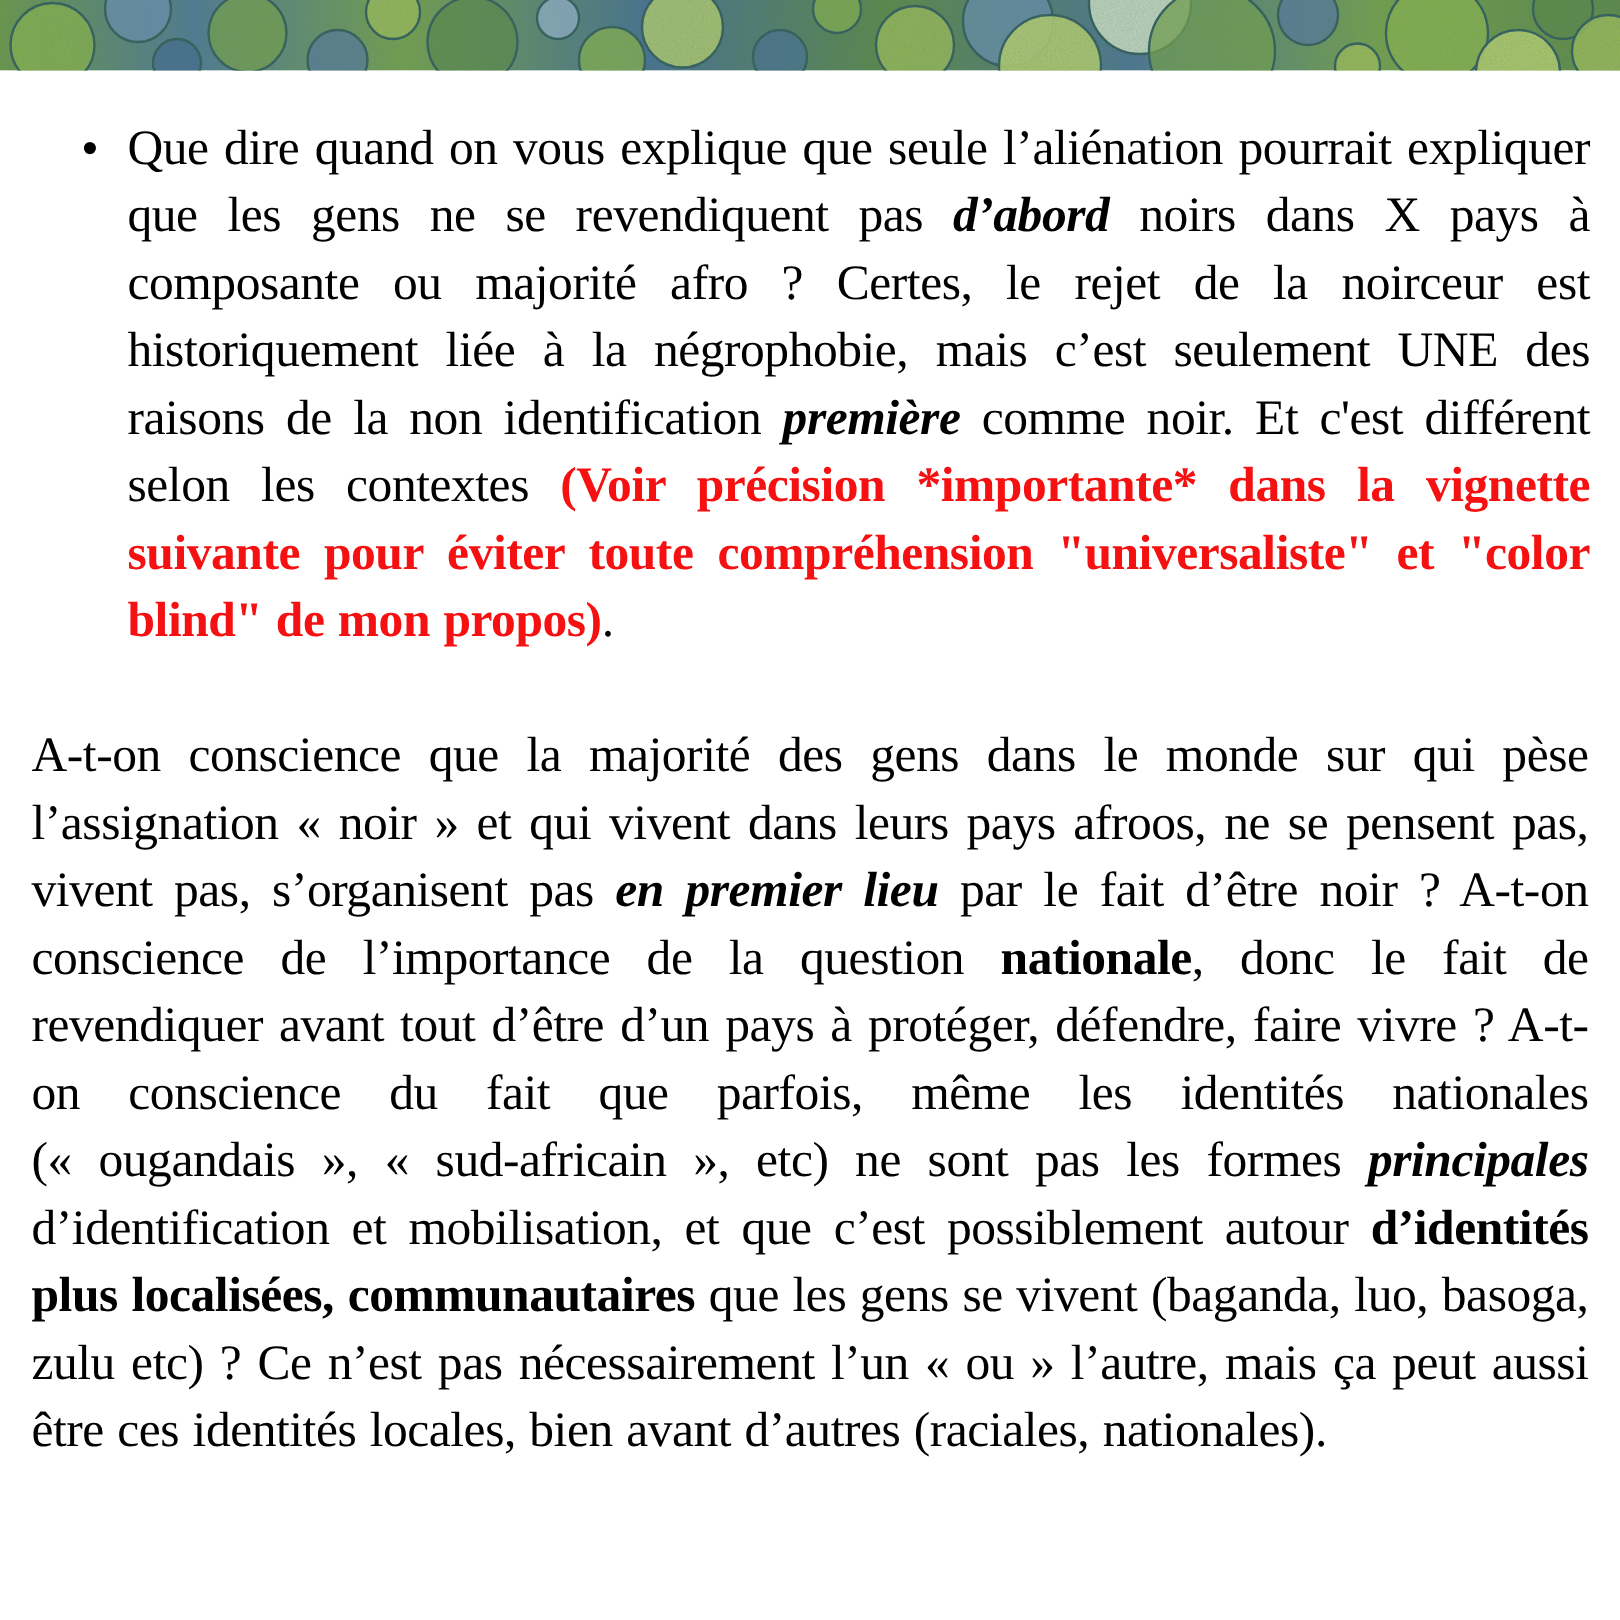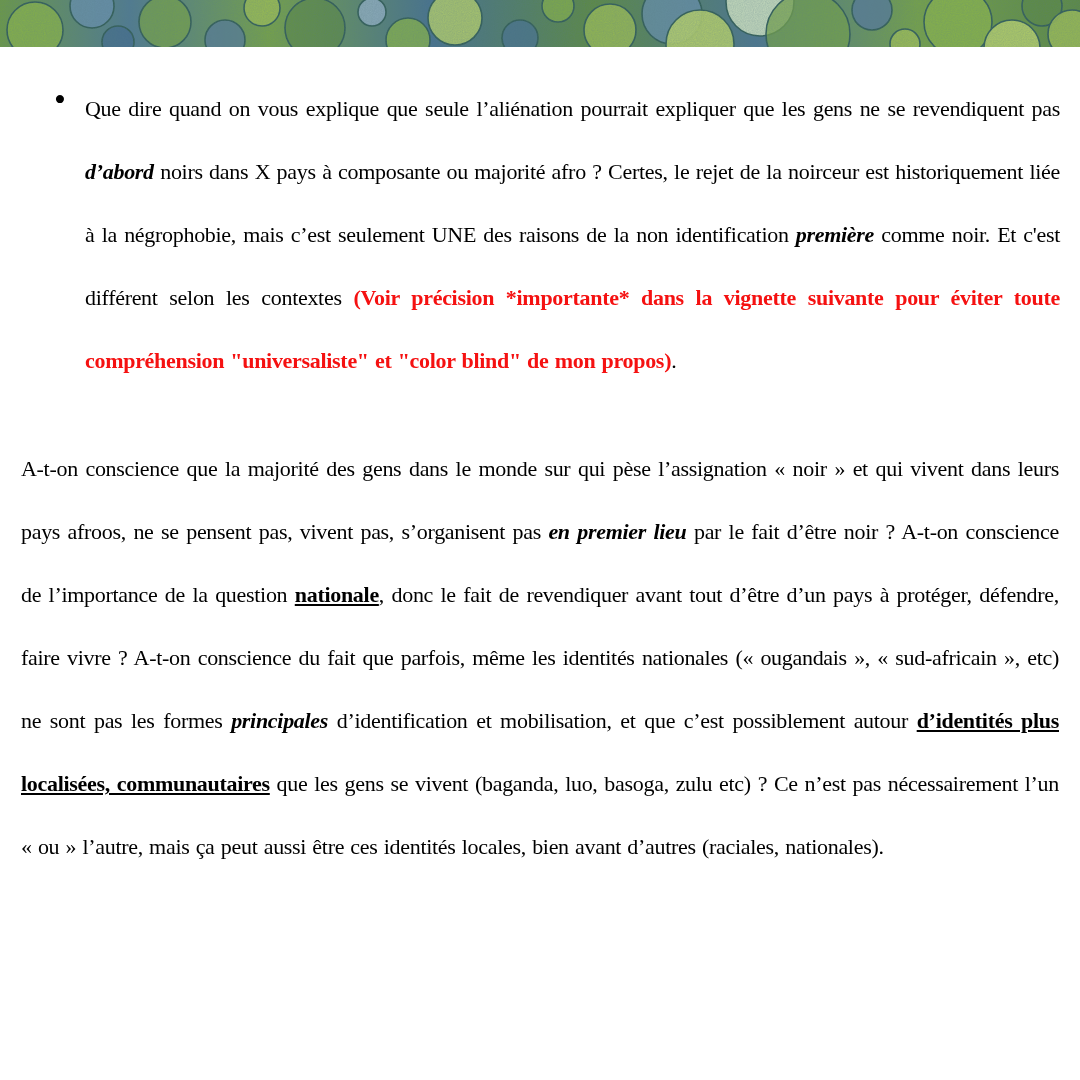--- a/index.html
+++ b/index.html
@@ -5,27 +5,27 @@
   html,body{margin:0;padding:0;}
   body{
     width:1080px;height:1080px;overflow:hidden;background:#ffffff;
     font-family:"Liberation Serif","DejaVu Serif",serif;color:#000000;
   }
   .header-art{width:1080px;height:47px;display:block;}
   .content{padding:30px 20px 0 21px;}
   .bullet-row{display:flex;align-items:flex-start;padding-left:33px;margin:0 0 45px 0;}
   .bullet-marker{flex:0 0 31px;width:31px;font-size:34px;line-height:45px;color:#000;}
   .para{
-    font-size:22px;line-height:63px;margin:0;
+    font-size:33px;line-height:45px;margin:0;
     text-align:justify;text-align-last:left;
     letter-spacing:-0.3px;word-spacing:1px;
   }
   .bullet-text{flex:1 1 auto;}
   .para2{width:1038px;}
-  .bold{font-weight:bold;text-decoration:underline;}
+  .bold{font-weight:bold;}
   .bold-italic{font-weight:bold;font-style:italic;}
   .red-bold{font-weight:bold;color:var(--accent-red,#f51111);}
 </style>
 </head>
 <body>
 
 <div>
 
   <svg class="header-art" viewBox="0 0 1080 47" preserveAspectRatio="none" aria-hidden="true">
     <defs>

